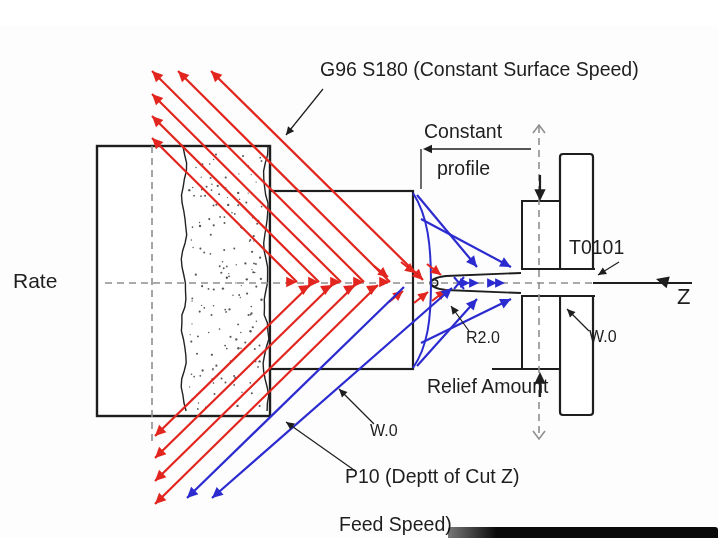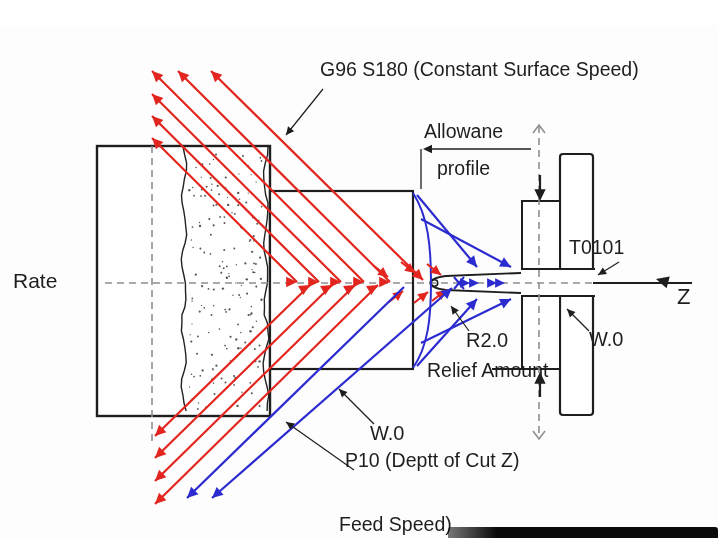--- a/index.html
+++ b/index.html
@@ -6,21 +6,21 @@
   #stage{
     position:relative;width:718px;height:538px;overflow:hidden;
     background:#fdfdfd;font-family:"Liberation Sans",sans-serif;margin-top:26px;
   }
   #diagram-svg{position:absolute;left:0;top:0;}
   .lbl{
     position:absolute;white-space:nowrap;color:#1e1e1e;
     font-family:"Liberation Sans",sans-serif;line-height:1.1;
     -webkit-font-smoothing:antialiased;
   }
-  .fs19{font-size:19.5px;} .fs20{font-size:20px;} .fs21{font-size:21px;} .fs22{font-size:22px;}
+  .fs19{font-size:19.5px;} .fs20{font-size:16px;} .fs21{font-size:21px;} .fs22{font-size:22px;}
   #bar-wrap{position:absolute;left:0;top:0;width:718px;height:538px;pointer-events:none;}
   .bbar{position:absolute;background:linear-gradient(to right,rgba(10,10,10,.55),#0a0a0a 18%);border-radius:3px;}
 </style>
 </head>
 <body>
 
 <div id="stage">
 
   <svg id="diagram-svg" width="718" height="538" viewBox="0 0 718 538">
       <rect x="97" y="120" width="173" height="270" fill="#fff" stroke="#1e1e1e" stroke-width="2.4" rx="0"></rect>
@@ -285,29 +285,29 @@
       <line x1="374" y1="398" x2="339" y2="363" stroke="#1e1e1e" stroke-width="1.2"></line>
       <polygon points="339,363 347.49851397833254,365.96230656078785 341.9623065607879,371.49851397833254" fill="#1e1e1e"></polygon>
       <line x1="354" y1="444" x2="286" y2="396" stroke="#1e1e1e" stroke-width="1.2"></line>
       <polygon points="286,396 294.87826294223635,397.47527866130866 290.3631912712199,403.87163019524866" fill="#1e1e1e"></polygon>
       <line x1="425" y1="123" x2="531" y2="123" stroke="#1e1e1e" stroke-width="1.3"></line>
       <polygon points="423,123 432.0044710235268,118.65034465888769 432.0044710235268,127.3496553411123" fill="#1e1e1e"></polygon>
       <line x1="421" y1="123" x2="421" y2="163" stroke="#1e1e1e" stroke-width="1.3"></line>
     </svg>
 
   <div class="lbl fs19" style="left:320px;top:33px;">G96 S180 (Constant Surface Speed)</div>
-  <div class="lbl fs19" style="left:424px;top:95px;">Allowane</div>
+  <div class="lbl fs19" style="left:424px;top:95px;">Constant</div>
   <div class="lbl fs19" style="left:437px;top:132px;">profile</div>
   <div class="lbl fs19" style="left:569px;top:211px;">T0101</div>
   <div class="lbl fs22" style="left:677px;top:259px;">Z</div>
   <div class="lbl fs21" style="left:13px;top:243px;">Rate</div>
   <div class="lbl fs20" style="left:466px;top:303px;">R2.0</div>
   <div class="lbl fs20" style="left:589px;top:302px;">W.0</div>
-  <div class="lbl fs19" style="left:427px;top:334px;">Relief Amount</div>
+  <div class="lbl fs19" style="left:427px;top:350px;">Relief Amount</div>
   <div class="lbl fs20" style="left:370px;top:396px;">W.0</div>
-  <div class="lbl fs19" style="left:345px;top:424px;">P10 (Deptt of Cut Z)</div>
+  <div class="lbl fs19" style="left:345px;top:440px;">P10 (Deptt of Cut Z)</div>
   <div class="lbl fs19" style="left:339px;top:488px;">Feed Speed)</div>
 
   <div id="bar-wrap">
     <div class="bbar" style="left:297px;top:522px;width:421px;height:16px;"></div>
     <div class="bbar" style="left:448px;top:501px;width:270px;height:37px;"></div>
   </div>
 </div>
 
 </body></html>

